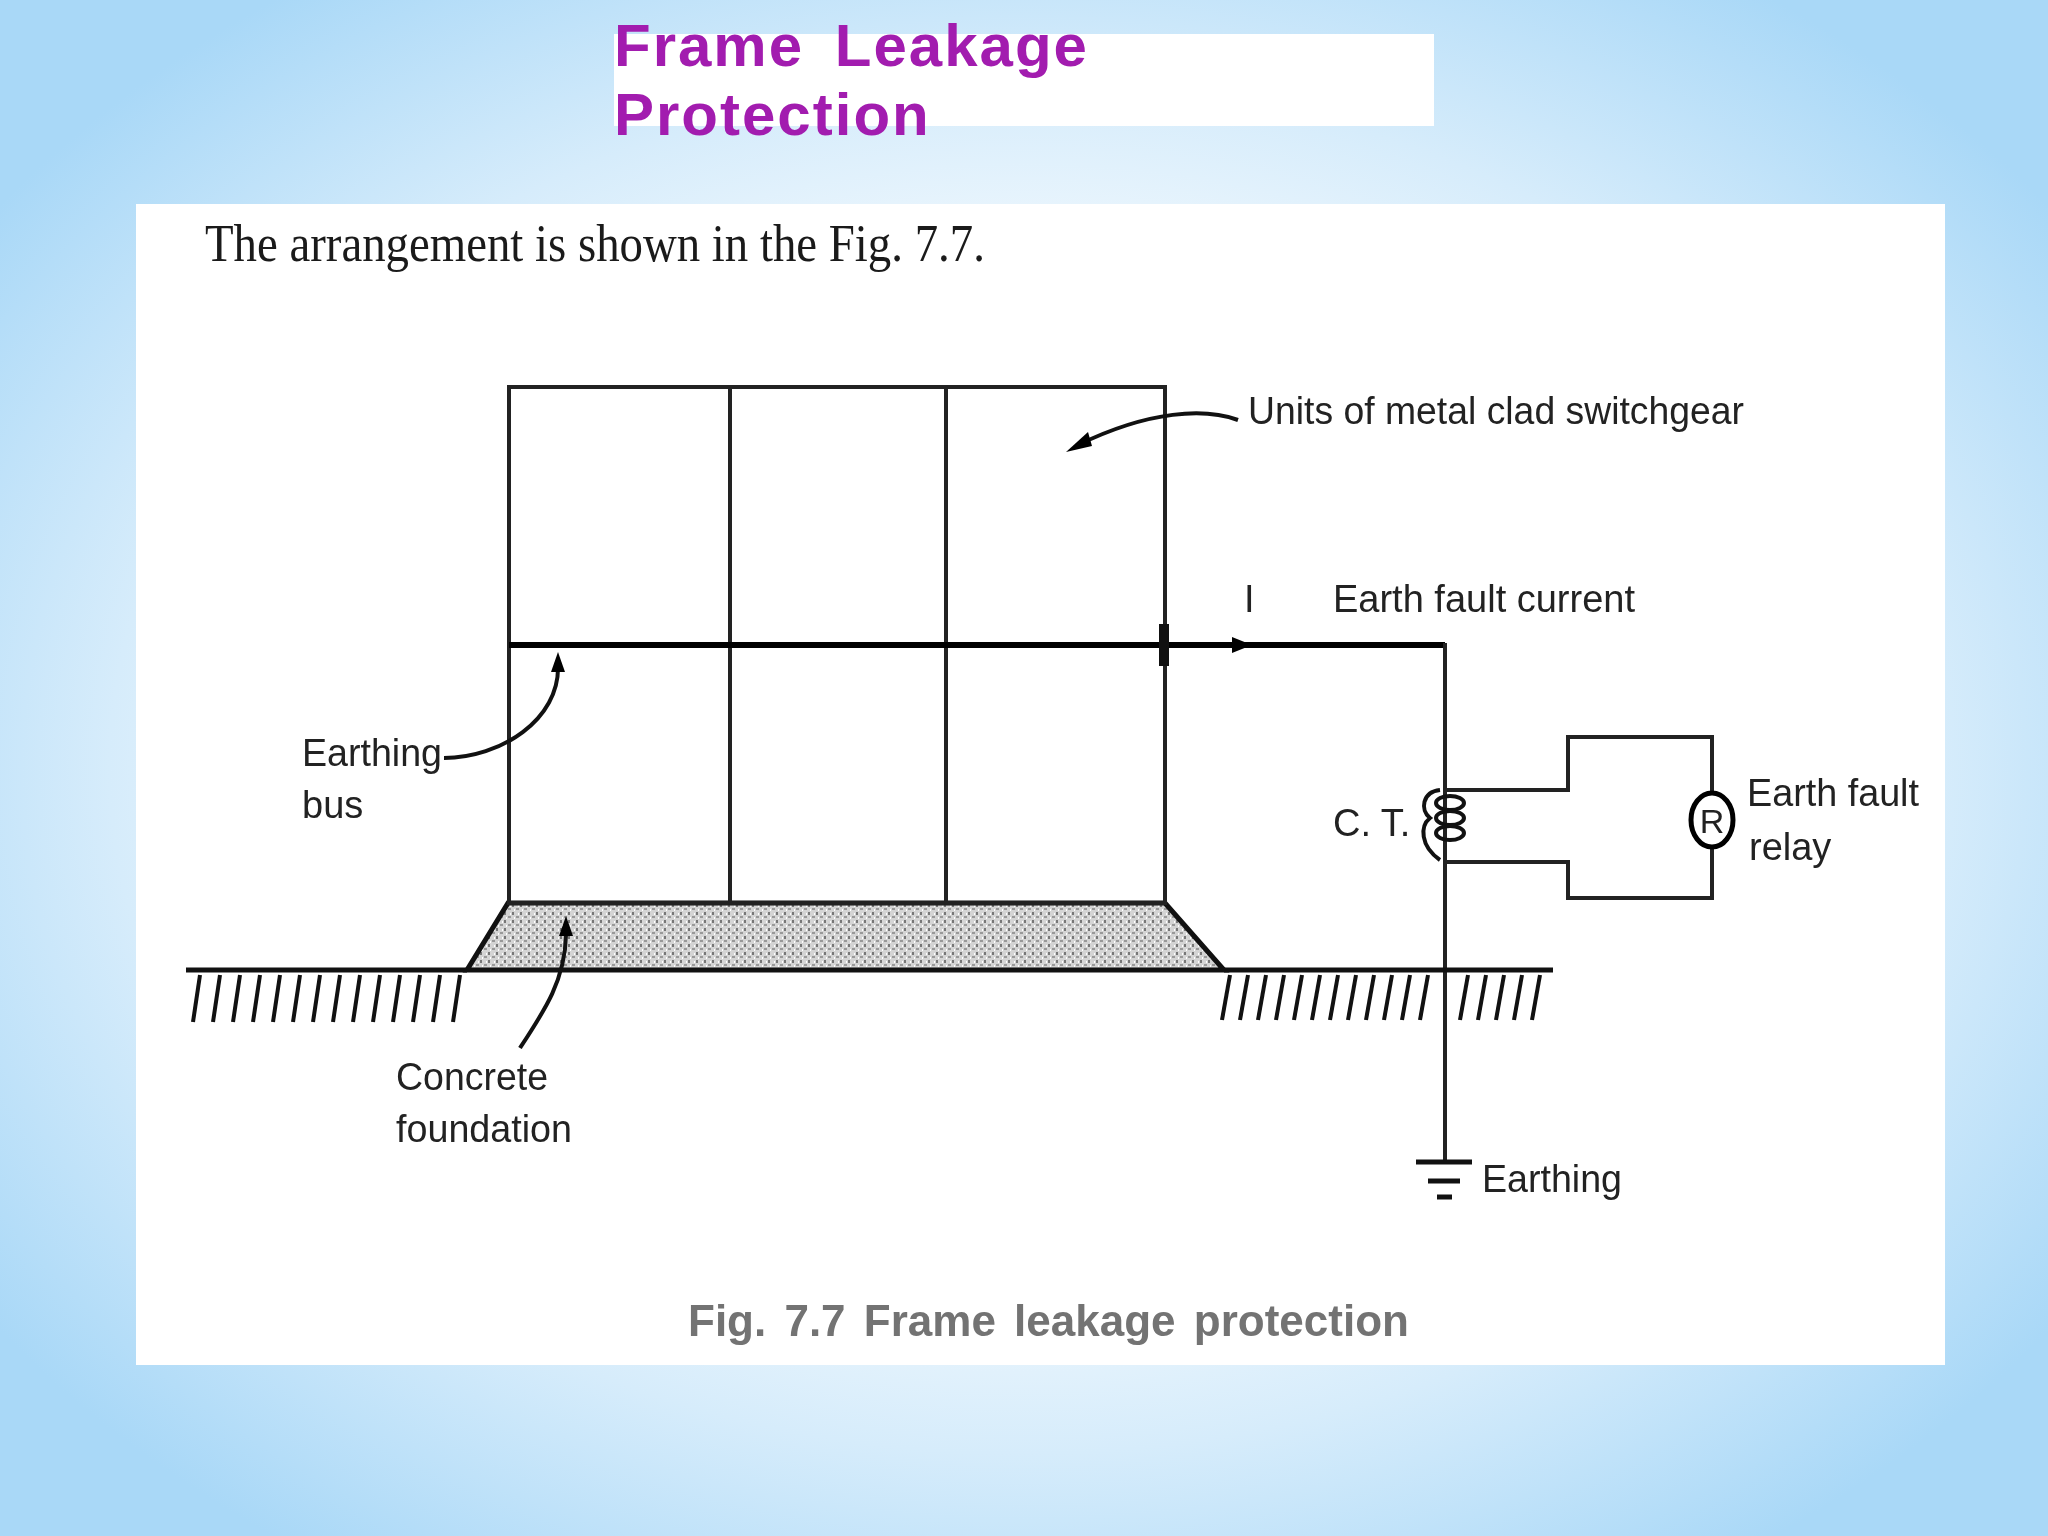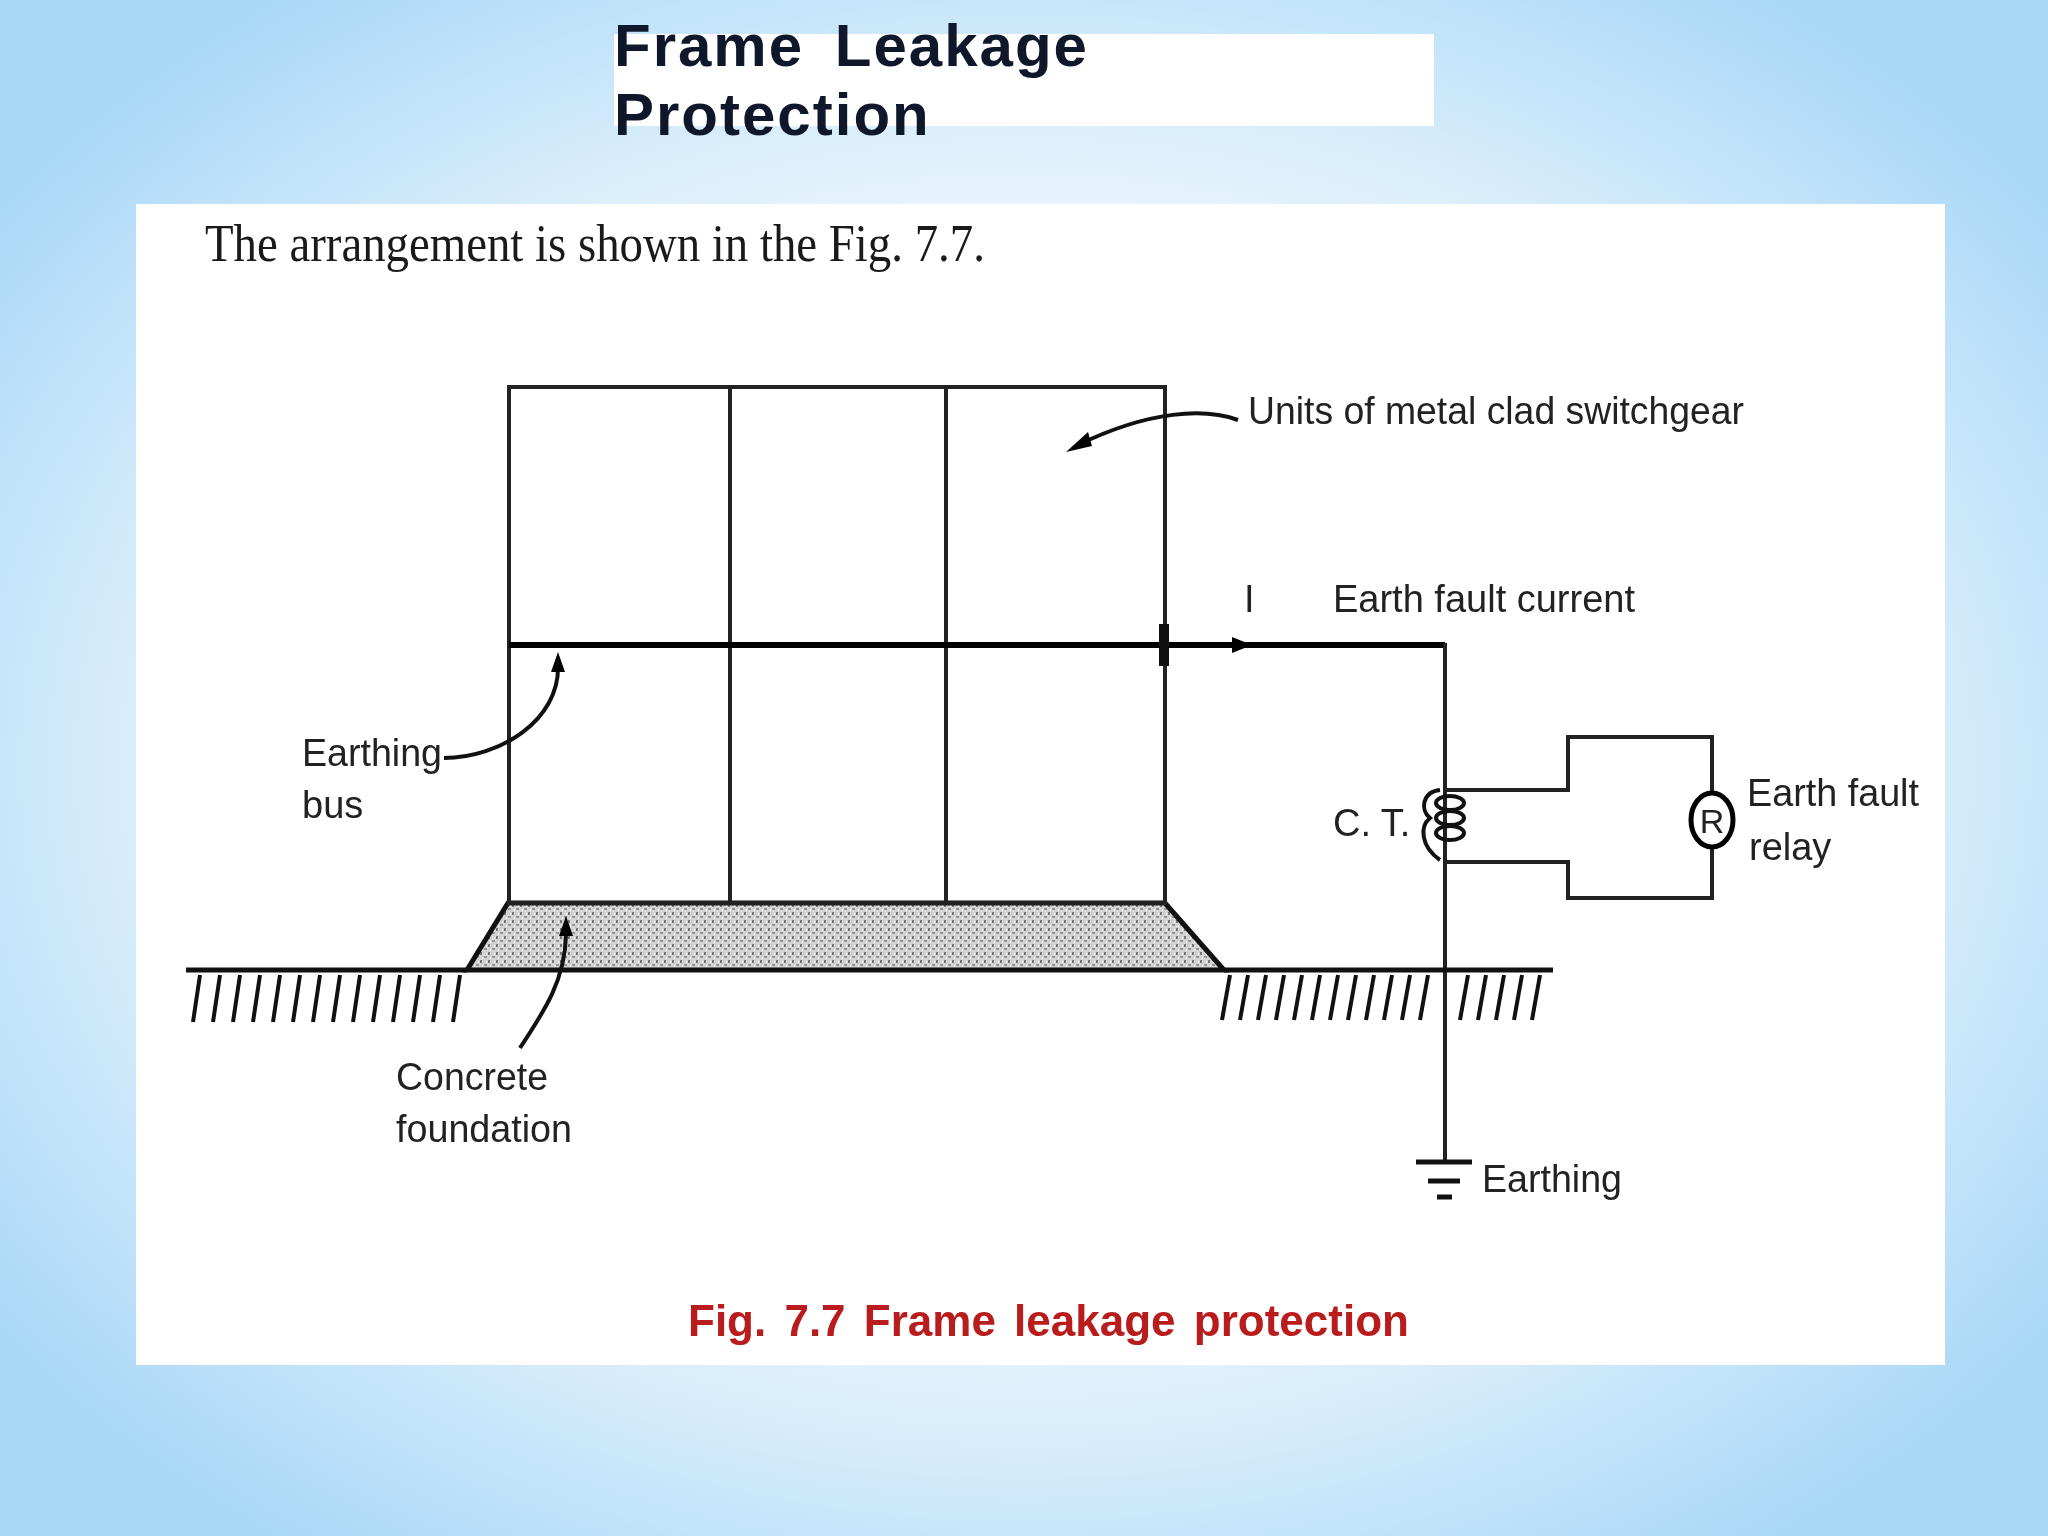--- a/index.html
+++ b/index.html
@@ -8,36 +8,36 @@
     background:
       radial-gradient(ellipse 62% 62% at 50% 50%, #ffffff 0%, #ffffff 40%, #d6ecfb 72%, #a9d8f7 100%);
     font-family: "Liberation Sans", sans-serif;
   }
   .title-box {
     position: absolute; left: 614px; top: 34px; width: 820px; height: 92px;
     background: #ffffff; display: flex; align-items: center; justify-content: center;
   }
   .title-text {
     font-family: "Liberation Sans", sans-serif; font-weight: bold; font-size: 60px;
-    letter-spacing: 2px; color: #0f172a; word-spacing: 12px;
+    letter-spacing: 2px; color: #a21caf; word-spacing: 12px;
   }
   .panel {
     position: absolute; left: 136px; top: 204px; width: 1809px; height: 1161px;
     background: #ffffff;
   }
   .intro {
     position: absolute; left: 205px; top: 214px;
     font-family: "Liberation Serif", serif; font-size: 52px; color: #1a1a1a;
     transform: scaleX(0.9); transform-origin: left top;
   }
   svg.diagram { position: absolute; left: 0; top: 0; }
   .lbl { font-family: "Liberation Sans", sans-serif; font-size: 38px; fill: #222; }
   .caption {
     position: absolute; left: 688px; top: 1296px;
-    font-family: "Liberation Sans", sans-serif; font-weight: bold; font-size: 44px; color: #b91c1c;
+    font-family: "Liberation Sans", sans-serif; font-weight: bold; font-size: 44px; color: #737373;
     word-spacing: 6px;
   }
 </style>
 </head>
 <body>
 
 <div class="title-box">
   <span class="title-text">Frame Leakage Protection</span>
 </div>
 

